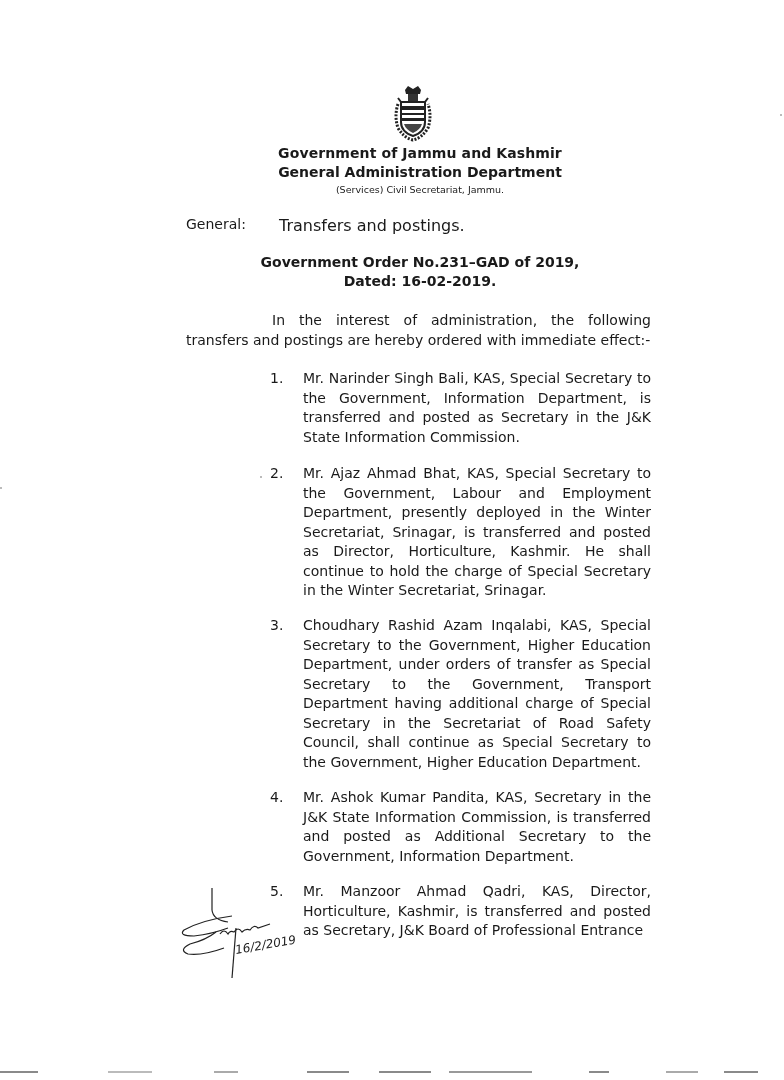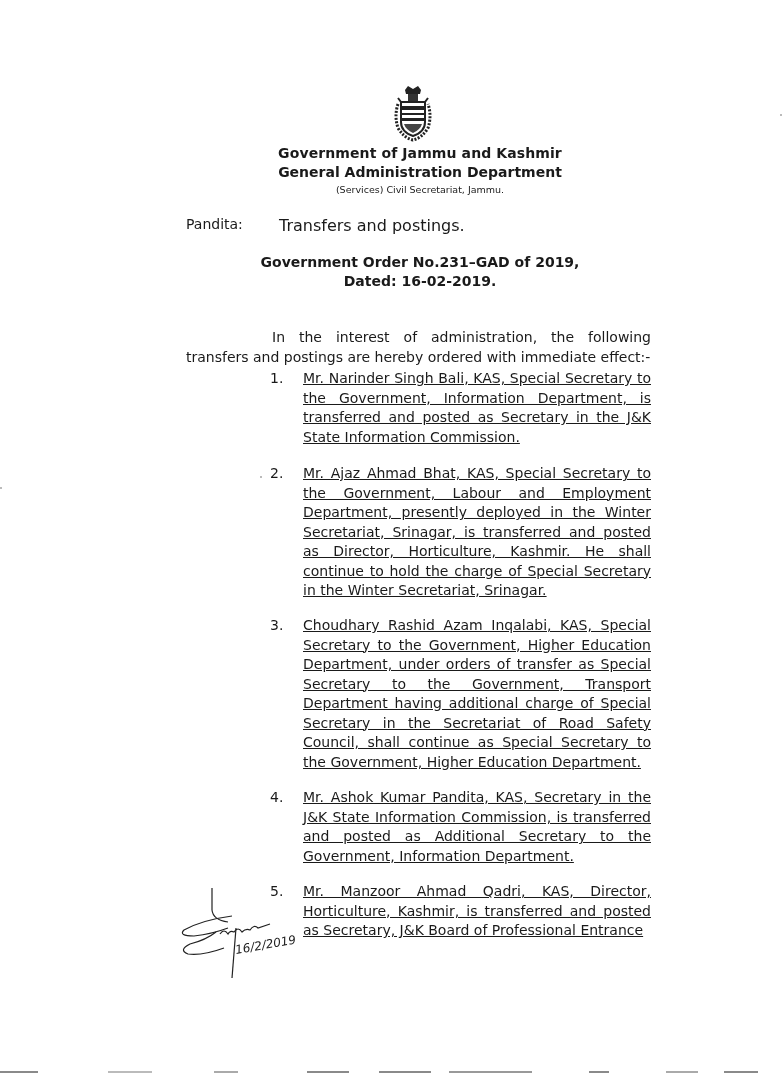--- a/index.html
+++ b/index.html
@@ -12,25 +12,25 @@
   .hdr-1 { top: 145px; left: 0; width: 840px; font-weight: bold; font-size: 14px; letter-spacing: 0.1px; }
   .hdr-2 { top: 164px; left: 0; width: 840px; font-weight: bold; font-size: 14px; }
   .hdr-3 { top: 184px; left: 0; width: 840px; font-size: 9.5px; }
 
   .subject-label { position: absolute; left: 186px; top: 216px; font-size: 14px; }
   .subject-text { position: absolute; left: 279px; top: 216px; font-size: 16px; }
 
   .order-title { position: absolute; left: 0; width: 840px; text-align: center; top: 254px; font-size: 14px; font-weight: bold; }
   .order-date  { position: absolute; left: 0; width: 840px; text-align: center; top: 273px; font-size: 14px; font-weight: bold; }
 
-  .intro { position: absolute; left: 186px; top: 328px; width: 465px; font-size: 14px; line-height: 19.5px; text-align: justify; text-indent: 86px; }
+  .intro { position: absolute; left: 186px; top: 311px; width: 465px; font-size: 14px; line-height: 19.5px; text-align: justify; text-indent: 86px; }
 
   .item { position: absolute; left: 270px; width: 382px; font-size: 14px; line-height: 19.5px; }
   .item .num { position: absolute; left: 0; top: 0; }
-  .item .body { position: absolute; left: 33px; width: 348px; text-align: justify; text-decoration: underline; }
+  .item .body { position: absolute; left: 33px; width: 348px; text-align: justify; }
 
   .signature { position: absolute; left: 172px; top: 884px; width: 140px; height: 100px; }
 
   .footer-rule { position: absolute; top: 1071px; height: 2px; background: #8a8a8a; }
 
   .speck { position: absolute; width: 2px; height: 2px; background: #bbb; }
 </style>
 </head>
 <body>
 
@@ -43,21 +43,21 @@
   <path d="M12 29 L34 29 L34 31 L12 31 Z" fill="#222"></path>
   <path d="M12 34 L34 34 L34 37 L12 37 Z" fill="#222"></path>
   <path d="M14 40 L32 40 Q30 46 23 49 Q16 46 14 40 Z" fill="#444"></path>
   <path d="M11 18 L8 14 M35 18 L38 14" stroke="#222" stroke-width="2"></path>
 </svg>
 
 <div class="hdr hdr-1">Government of Jammu and Kashmir</div>
 <div class="hdr hdr-2">General Administration Department</div>
 <div class="hdr hdr-3">(Services) Civil Secretariat, Jammu.</div>
 
-<div class="subject-label">Pandita:</div>
+<div class="subject-label">General:</div>
 <div class="subject-text">Transfers and postings.</div>
 
 <div class="order-title">Government Order No.231–GAD of 2019,</div>
 <div class="order-date">Dated: 16-02-2019.</div>
 
 <div class="intro">In the interest of administration, the following transfers and postings are hereby ordered with immediate effect:-</div>
 
 <div class="item" style="top:369px;">
   <span class="num">1.</span>
   <div class="body">Mr. Narinder Singh Bali, KAS, Special Secretary to the Government, Information Department, is transferred and posted as Secretary in the J&amp;K State Information Commission.</div>

